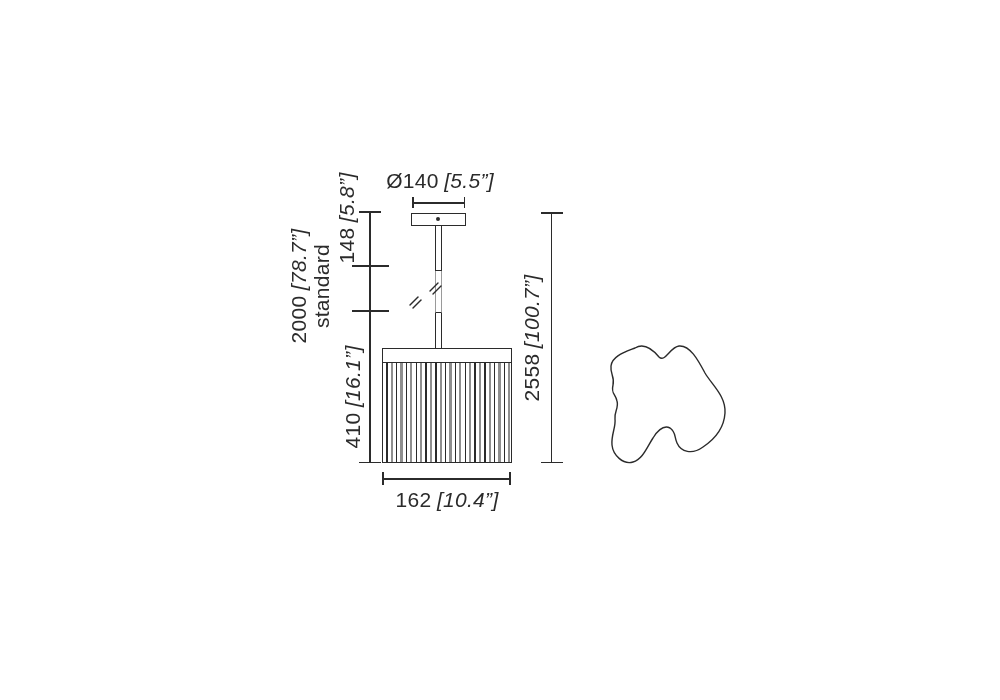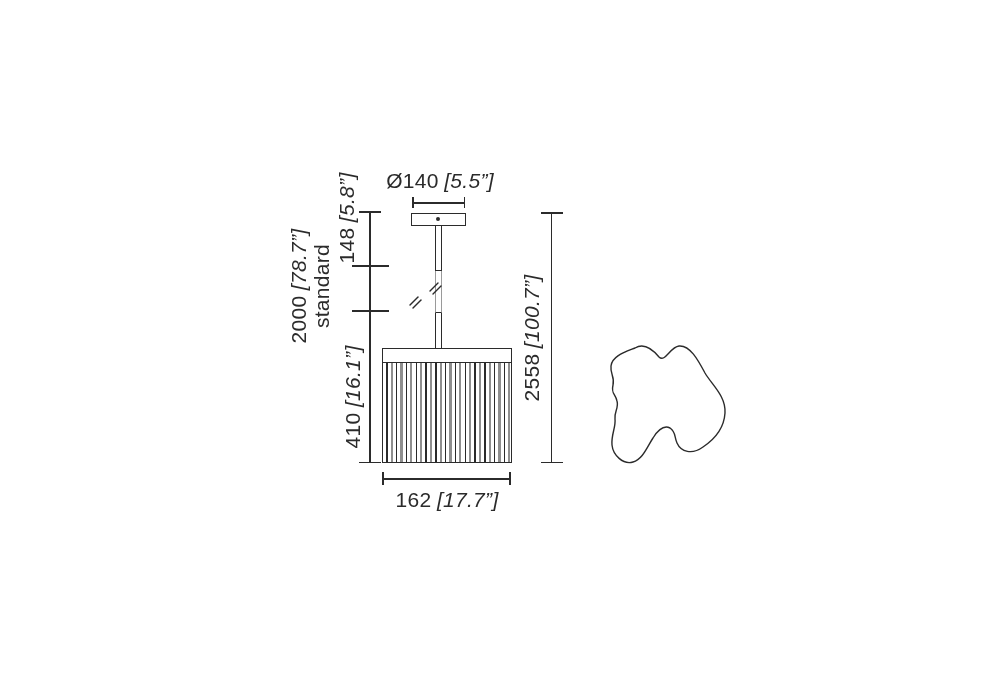--- a/index.html
+++ b/index.html
@@ -120,21 +120,21 @@
 
   <div class="vlabel" style="left:532px; top:338px;">
     <span>2558</span><span class="inch">[100.7”]</span>
   </div>
 
   <div class="hline" style="left:383px; top:478.2px; width:128px;"></div>
   <div class="vtick" style="left:382.2px; top:472px; height:13px;"></div>
   <div class="vtick" style="left:509.4px; top:472px; height:13px;"></div>
 
   <div class="hlabel" style="left:447px; top:500px;">
-    <span>162</span><span class="inch">[17.7”]</span>
+    <span>162</span><span class="inch">[10.4”]</span>
   </div>
 
   <svg class="overlay-svg" style="left:595px; top:335px;" width="150" height="145" viewBox="0 0 150 145">
     <path fill="none" stroke="#2b2b2b" stroke-width="1.4" stroke-linejoin="round" d="M 40,13
          C 50,7 59,16 64,22
          C 70,28 75,12 84,11
          C 95,10 103,25 110,38
          C 117,50 131,61 130,78
          C 129,94 120,104 108,112
          C 97,120 86,117 82,108

